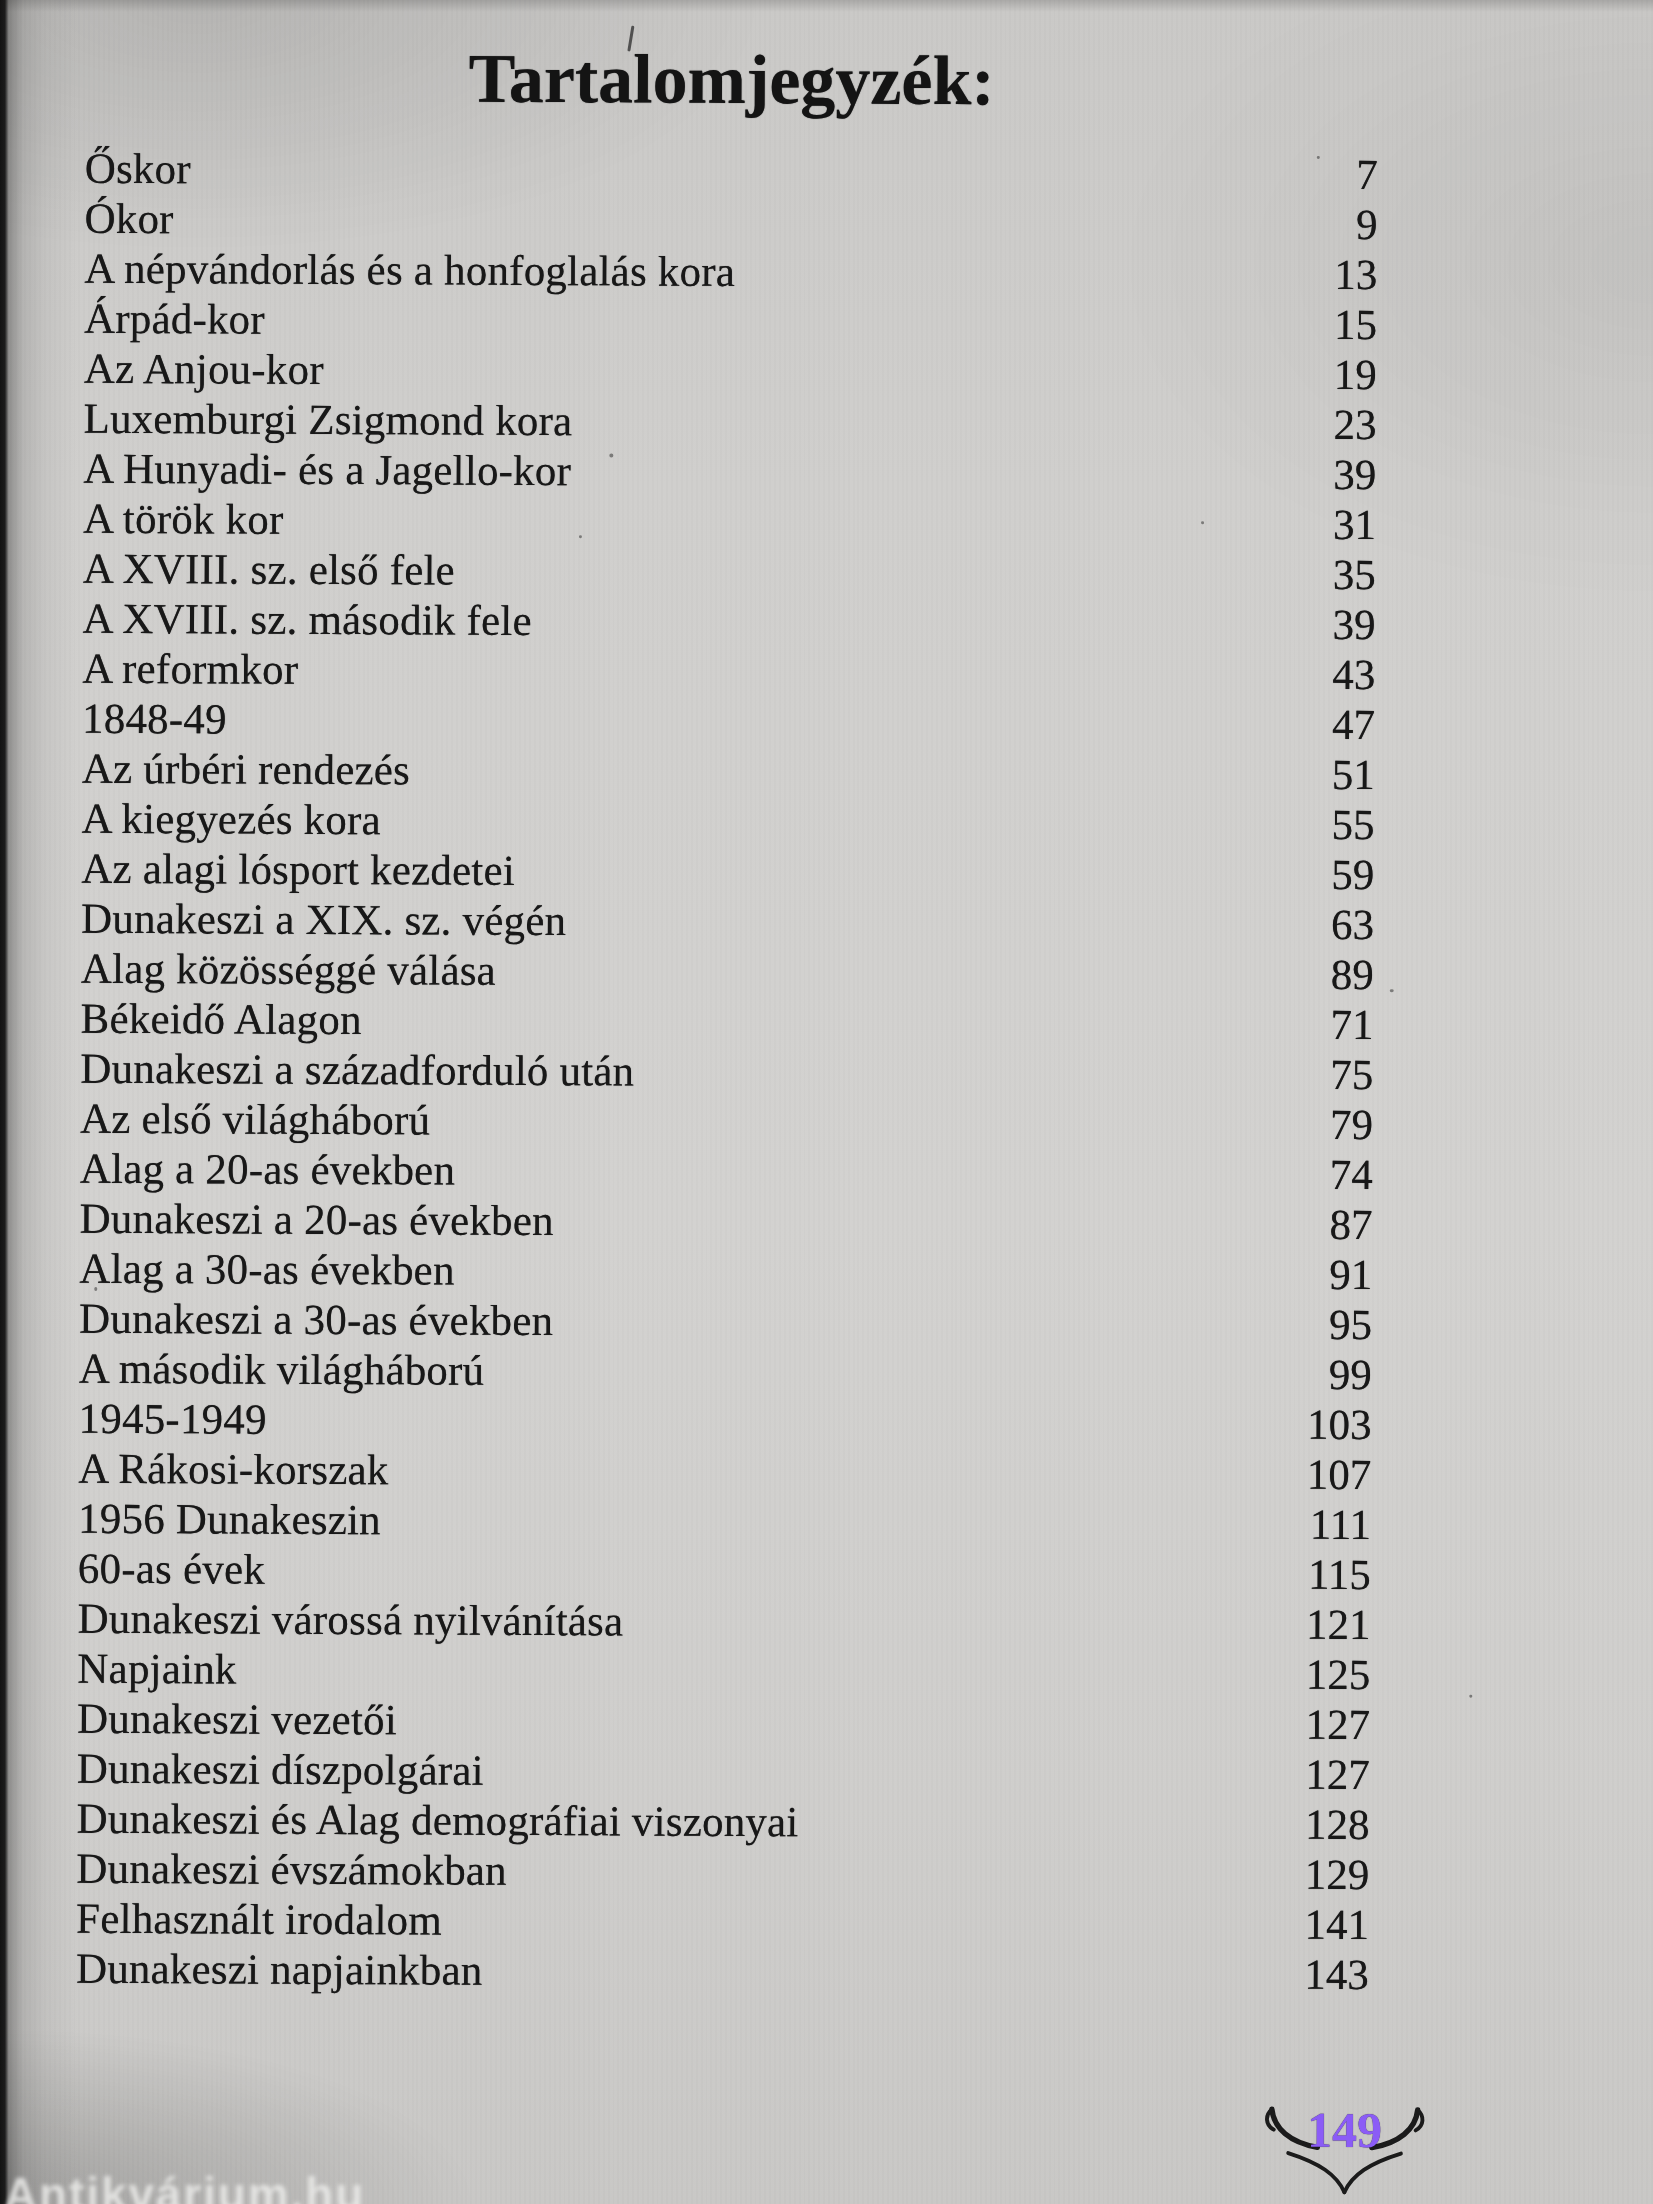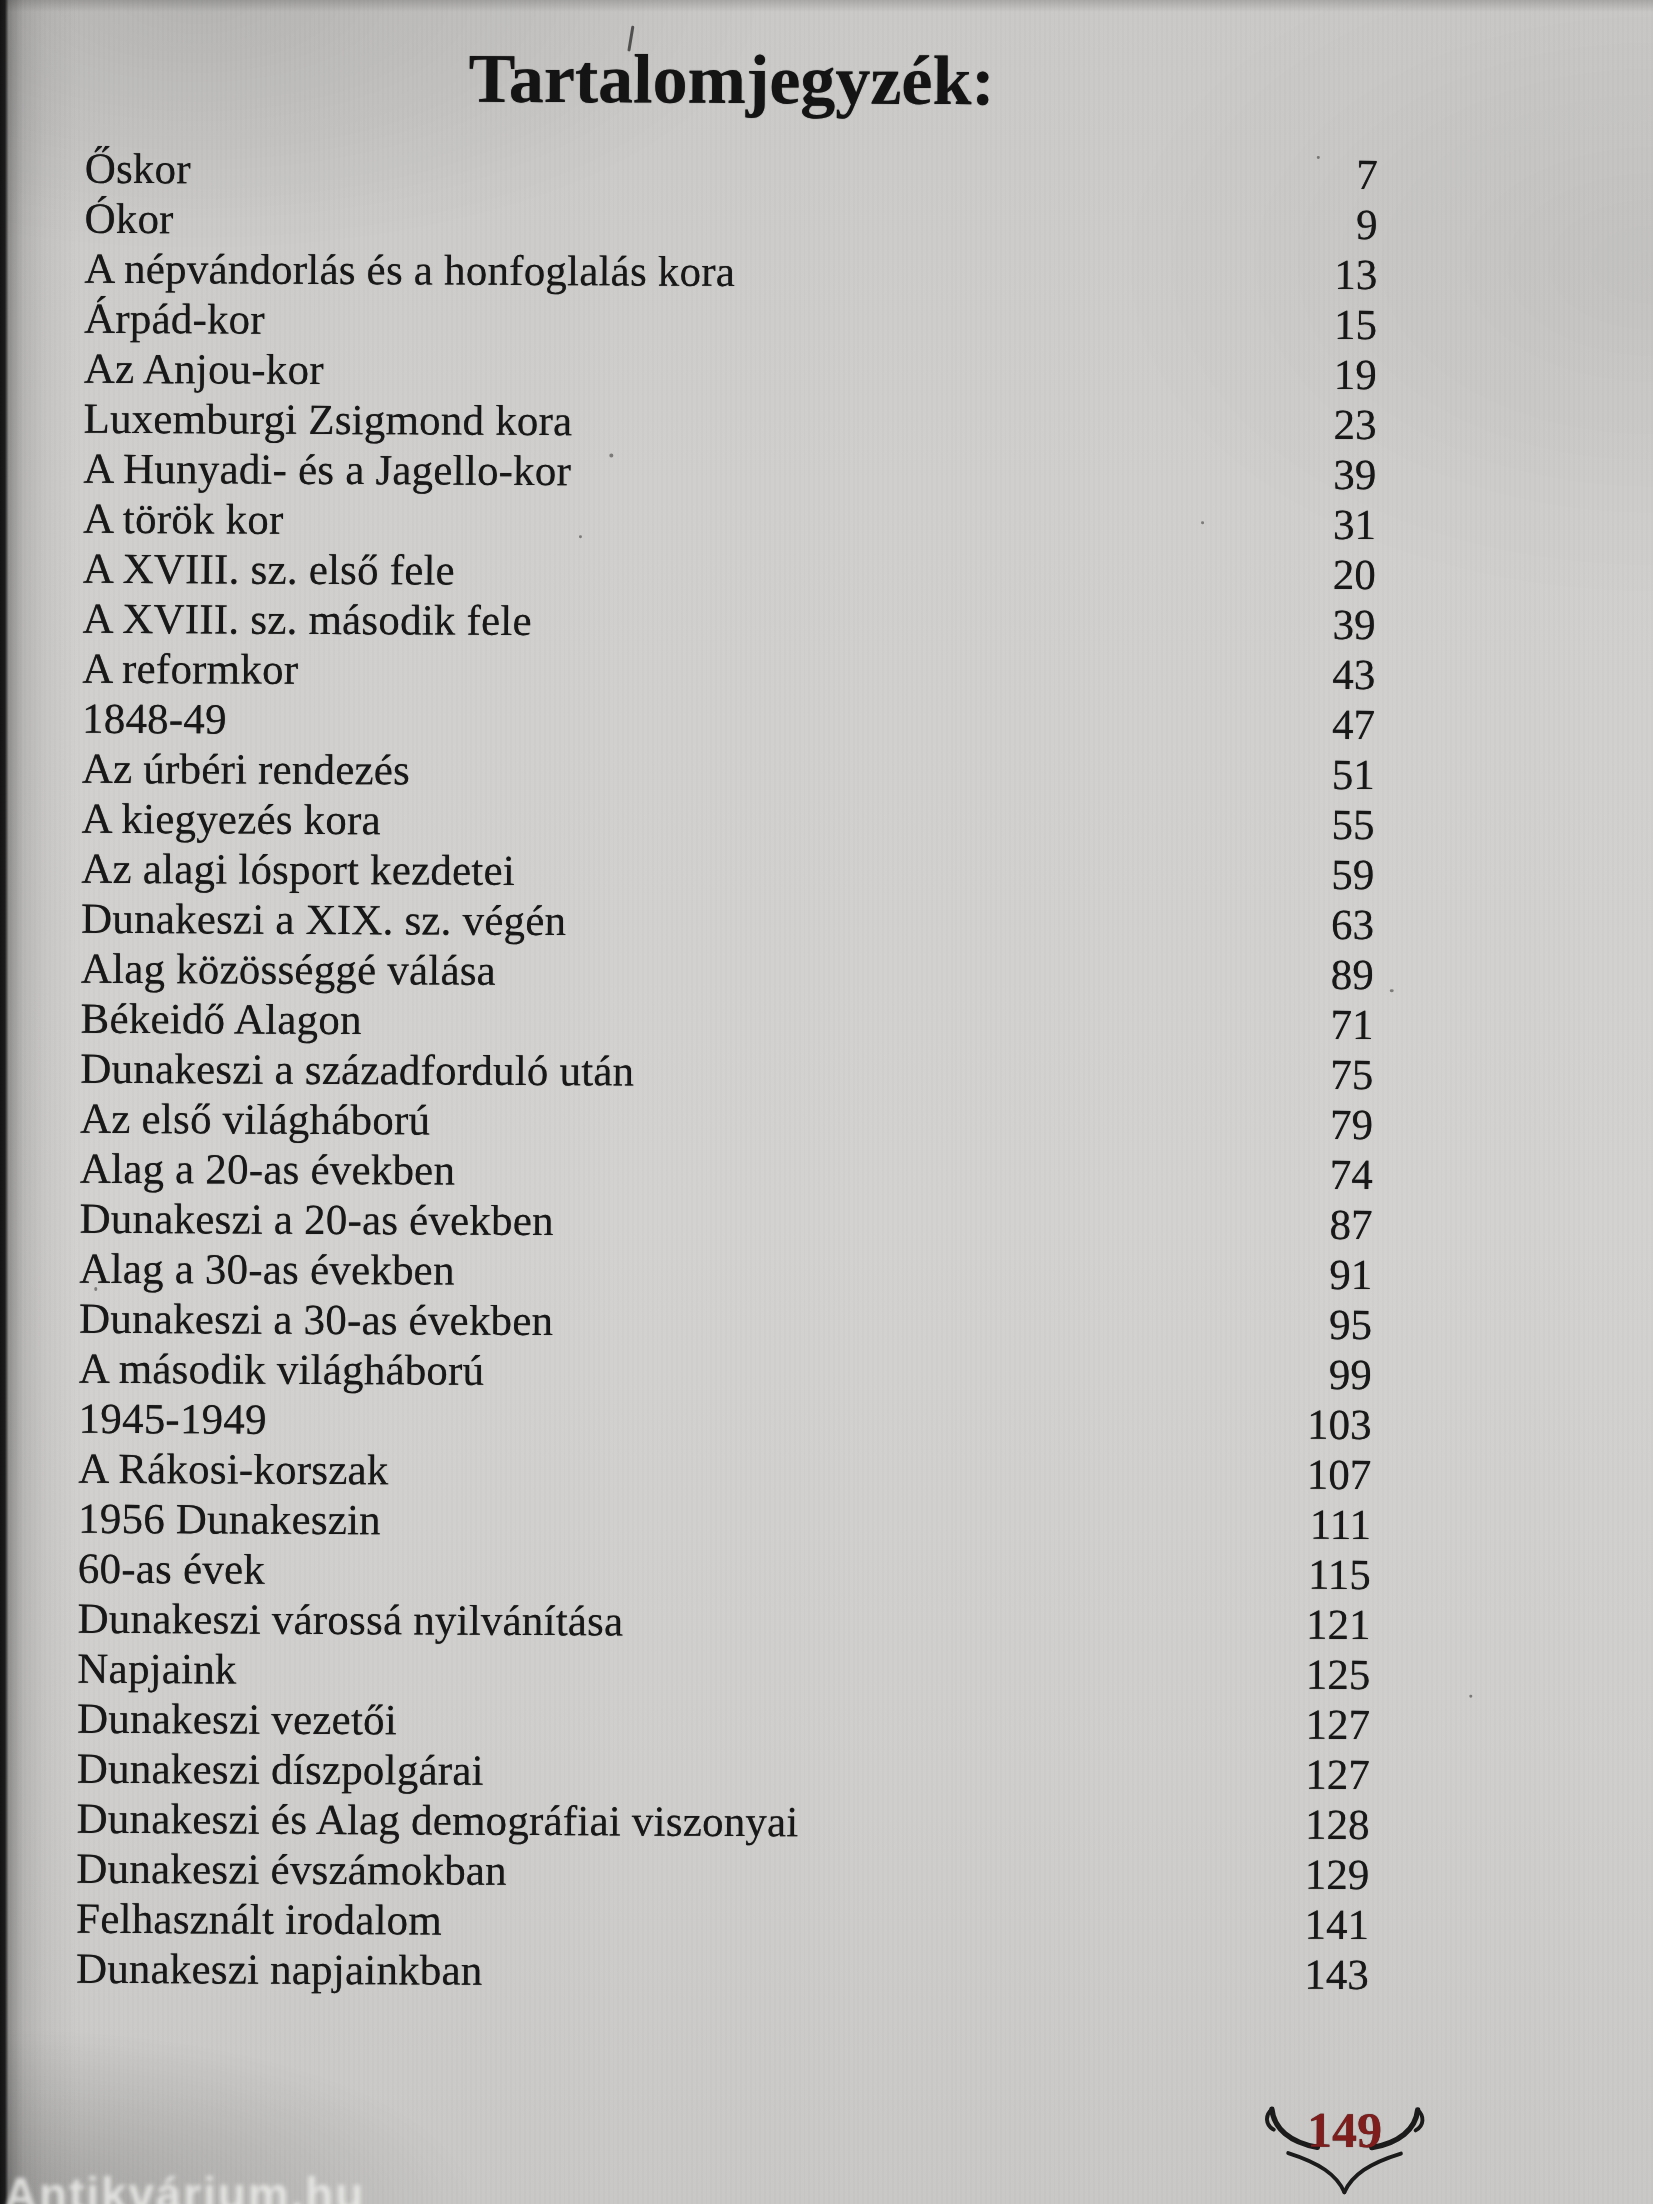--- a/index.html
+++ b/index.html
@@ -26,21 +26,21 @@
   }
   .toc{position:absolute;left:85px;top:144px;width:1293px;}
   .row{display:flex;justify-content:space-between;align-items:baseline;height:50px;}
   .lbl{font-size:43px;color:#181818;letter-spacing:0.2px;white-space:nowrap;
        text-shadow:0 0 0.7px rgba(15,15,15,0.75);}
   .pg{font-size:43px;color:#181818;text-align:right;min-width:107px;
       text-shadow:0 0 0.7px rgba(15,15,15,0.75);}
   .folio{position:absolute;left:1269px;top:2086px;width:171px;height:109px;}
   .folio svg{position:absolute;left:0;top:0;}
   .folio .num{position:absolute;left:0;top:0;width:100%;height:76px;display:flex;align-items:center;justify-content:center;
-    font-size:50px;font-weight:700;color:#7f1d1d;text-shadow:0 0 0.8px rgba(10,10,10,0.8);}
+    font-size:50px;font-weight:700;color:#8b5cf6;text-shadow:0 0 0.8px rgba(10,10,10,0.8);}
   .stray-mark{position:absolute;left:629px;top:23px;width:2.9px;height:26px;background:#3c3c3c;
     border-radius:2.9px;transform:rotate(9deg);opacity:0.85;}
   .watermark{position:absolute;left:3.9px;top:2167px;z-index:6;
     font-family:"Liberation Sans", sans-serif;font-weight:700;font-size:46px;letter-spacing:1.9px;
     color:#ececea;opacity:0.85;filter:blur(2.1px);white-space:nowrap;}
   .speck{position:absolute;border-radius:50%;background:rgba(20,20,20,0.45);}
 </style>
 </head>
 <body>
 
@@ -81,21 +81,21 @@
       <div class="row">
         <span class="lbl">A Hunyadi- és a Jagello-kor</span>
         <span class="pg">39</span>
       </div>
       <div class="row">
         <span class="lbl">A török kor</span>
         <span class="pg">31</span>
       </div>
       <div class="row">
         <span class="lbl">A XVIII. sz. első fele</span>
-        <span class="pg">20</span>
+        <span class="pg">35</span>
       </div>
       <div class="row">
         <span class="lbl">A XVIII. sz. második fele</span>
         <span class="pg">39</span>
       </div>
       <div class="row">
         <span class="lbl">A reformkor</span>
         <span class="pg">43</span>
       </div>
       <div class="row">

